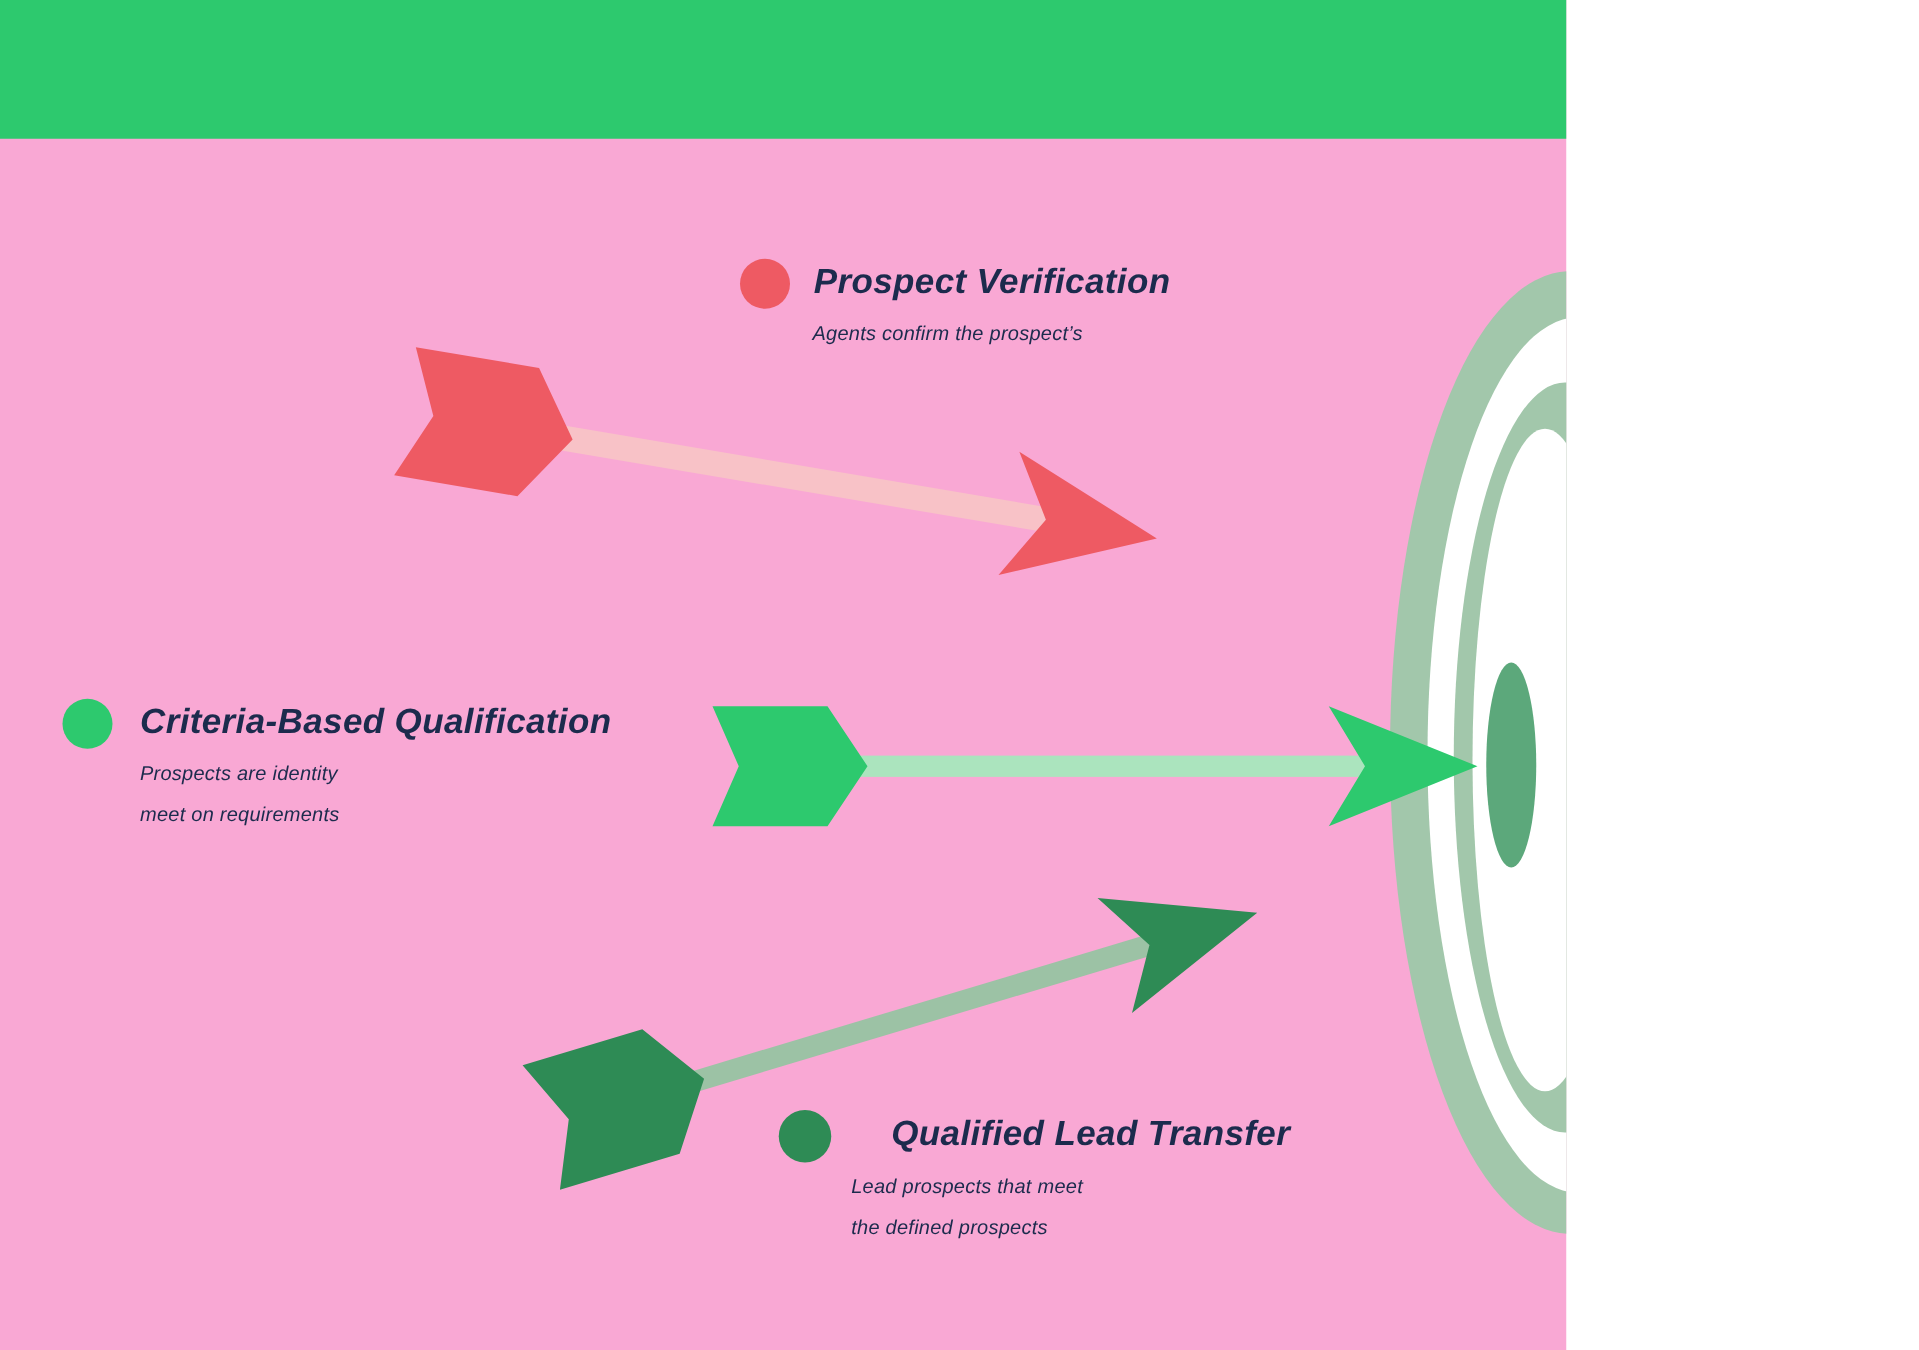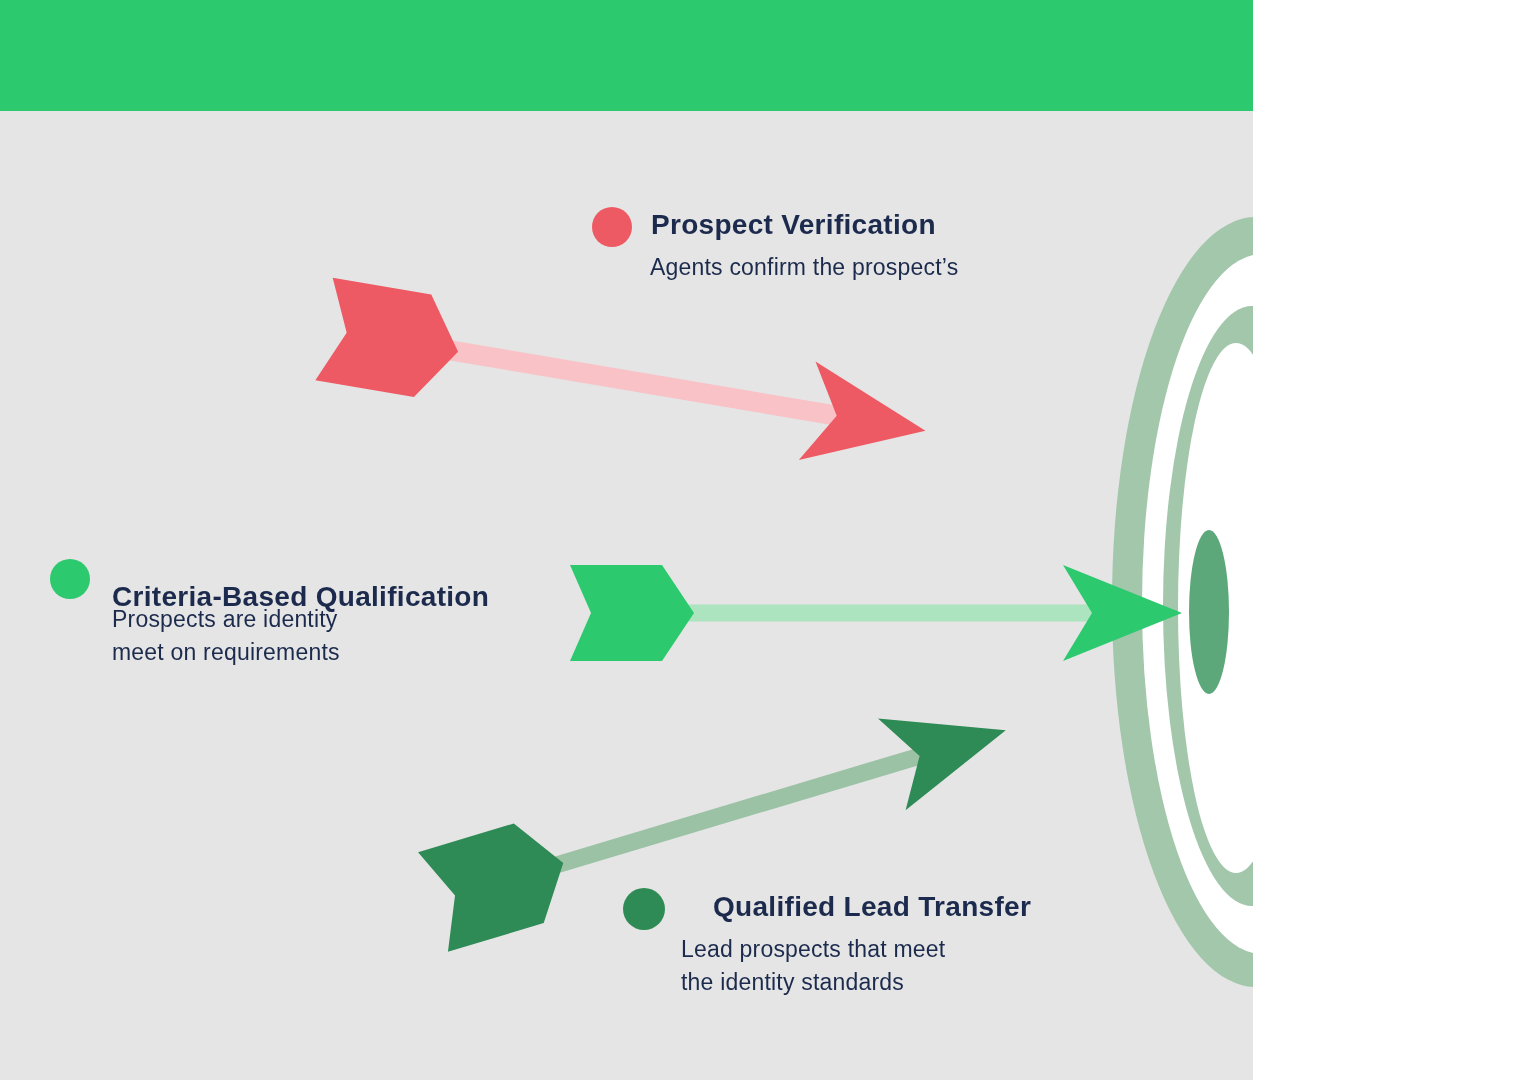--- a/index.html
+++ b/index.html
@@ -1,32 +1,33 @@
 <!DOCTYPE html>
 <html><head>
 <meta charset="utf-8">
 <style>
   html,body{margin:0;padding:0;background:#ffffff;}
   .canvas{
     position:relative;
     width:1253px;height:1080px;
     overflow:hidden;
-    background:#e5e5e5;
+    background:#f9a8d4;
     font-family:"Liberation Sans", sans-serif;
+    font-style:italic;
   }
   .scene{position:absolute;left:0;top:0;width:1535px;height:1080px;}
   .label-item{position:absolute;}
   .item-title{
     position:absolute;
     font-size:28px;font-weight:700;letter-spacing:.3px;
     color:#1C2B4D;white-space:nowrap;
   }
   .item-desc{
     position:absolute;
-    font-size:23px;font-weight:400;line-height:33px;letter-spacing:.2px;
+    font-size:16px;font-weight:400;line-height:33px;letter-spacing:.2px;
     color:#1C2B4D;white-space:nowrap;
   }
   .item-desc span{display:block;}
 </style>
 </head>
 <body>
 
 <div class="canvas">
 
   <svg class="scene" width="1535" height="1080" viewBox="0 0 1535 1080">
@@ -67,28 +68,28 @@
   </svg>
 
   <div class="label-item">
     <div class="item-title" style="left:651px;top:209px;">Prospect Verification</div>
     <div class="item-desc" style="left:650px;top:251px;">
       <span>Agents confirm the prospect’s</span>
     </div>
   </div>
 
   <div class="label-item">
-    <div class="item-title" style="left:112px;top:561px;margin-top:20px;">Criteria-Based Qualification</div>
+    <div class="item-title" style="left:112px;top:561px;">Criteria-Based Qualification</div>
     <div class="item-desc" style="left:112px;top:603px;">
       <span>Prospects are identity</span>
       <span>meet on requirements</span>
     </div>
   </div>
 
   <div class="label-item">
     <div class="item-title" style="left:713px;top:891px;">Qualified Lead Transfer</div>
     <div class="item-desc" style="left:681px;top:933px;">
       <span>Lead prospects that meet</span>
-      <span>the identity standards</span>
+      <span>the defined prospects</span>
     </div>
   </div>
 
 </div>
 
 </body></html>

